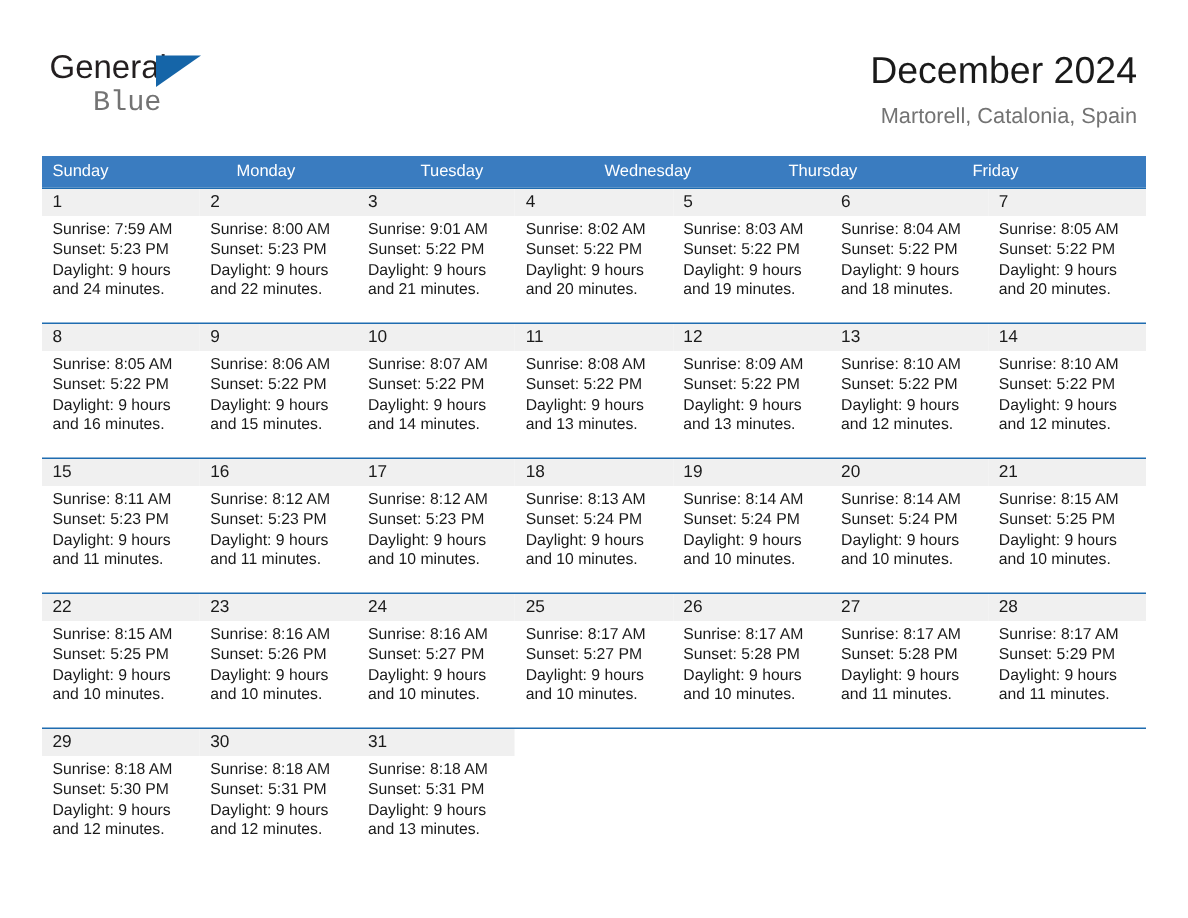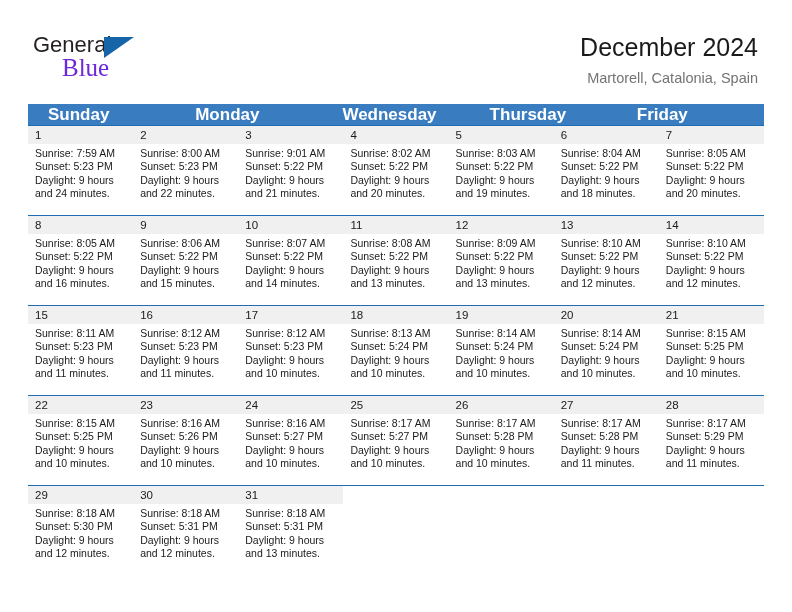--- a/index.html
+++ b/index.html
@@ -54,24 +54,24 @@
     top: 5px;
     width: 0;
     height: 0;
     border-left: 30px solid #1565a8;
     border-bottom: 21px solid transparent;
   }
   .brand-blue {
     position: absolute;
     left: 29px;
     top: 23px;
-    font-size: 25px;
-    color: #6d28d9;
+    font-size: 19px;
+    color: #737373;
     line-height: 26px;
-    font-family: Liberation Serif, serif;
+    font-family: Liberation Mono, monospace;
   }
 
   .title-block {
     position: absolute;
     right: 34px;
     top: 30px;
     text-align: right;
   }
   .title-main {
     font-size: 25px;
@@ -97,27 +97,26 @@
 
   .weekdays {
     display: flex;
     width: 736px;
     height: 21px;
     background: #3a7cc0;
   }
   .weekday {
     flex: 1 1 0;
     color: #ffffff;
-    font-size: 17px;
+    font-size: 11px;
     line-height: 21px;
-    padding-left: 20px;
+    padding-left: 7px;
     box-sizing: border-box;
     white-space: nowrap;
     overflow: hidden;
-    font-weight: bold;
   }
 
   .week {
     position: relative;
     width: 736px;
     height: 90px;
   }
   .week-rule {
     position: absolute;
     left: 0;
@@ -180,20 +179,21 @@
       <div class="title-main">December 2024</div>
       <div class="title-sub">Martorell, Catalonia, Spain</div>
     </div>
 
   </div>
 
   <div class="calendar">
     <div class="weekdays" id="weekday-header">
         <div class="weekday">Sunday</div>
         <div class="weekday">Monday</div>
+        <div class="weekday">Tuesday</div>
         <div class="weekday">Wednesday</div>
         <div class="weekday">Thursday</div>
         <div class="weekday">Friday</div>
       </div>
     <div id="weeks-container">
         <div class="week">
           <div class="week-rule"></div>
           <div class="week-inner">
             <div class="daycell filled">
               <div class="daynum-band">

